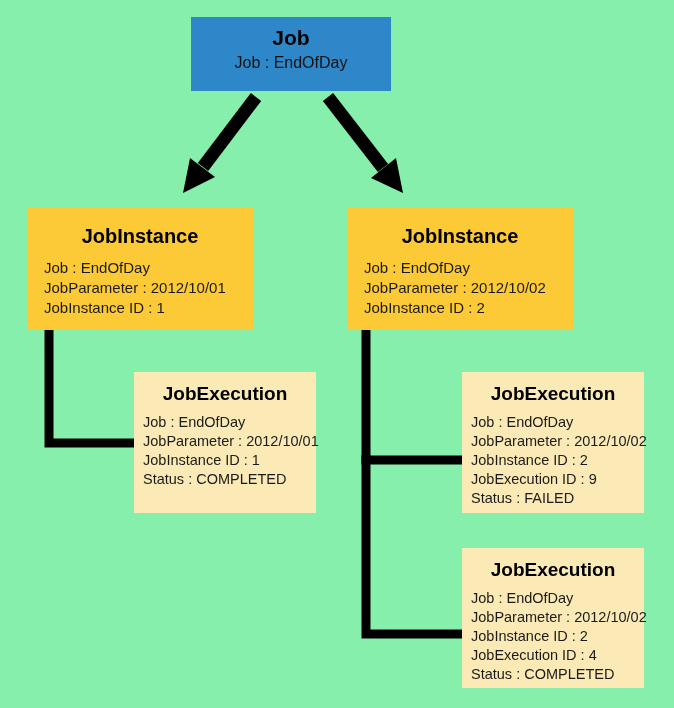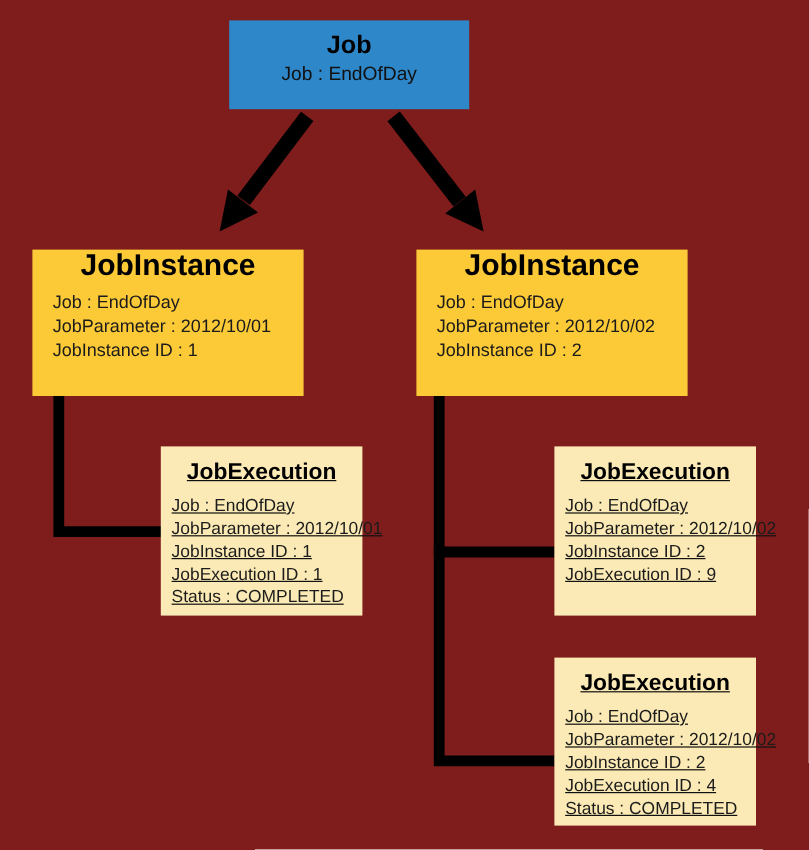--- a/index.html
+++ b/index.html
@@ -1,38 +1,38 @@
 <!DOCTYPE html>
 <html><head>
 <meta charset="utf-8">
 <style>
   html,body { margin:0; padding:0; background:#ffffff; }
   #canvas {
-    position:relative; width:674px; height:708px; background:#7f1d1d;
+    position:relative; width:674px; height:708px; background:#86efac;
     font-family:"Liberation Sans", sans-serif; color:#111; overflow:hidden;
   }
   .box { position:absolute; box-sizing:border-box; }
   .box .title { font-weight:bold; text-align:center; color:#000; }
   .box .body-lines { color:#1b1b1b; }
   .box .body-lines div { white-space:nowrap; }
 
   
   .job-box { left:191px; top:17px; width:200px; height:74px; background:#2E87C8; }
   .job-box .title { padding-top:8px; font-size:21px; line-height:26px; }
   .job-box .subtitle { margin-top:3px; text-align:center; font-size:16px; color:#10212e; color:#102a3a; color:#0d1f2b; color:#101820; color:#14242f; color:#0f1b22; color:#111; }
 
   
   .instance-box { width:226px; height:122px; background:#FCC937; }
-  .instance-box .title { padding-top:0; font-size:25px; line-height:26px; }
+  .instance-box .title { padding-top:15px; font-size:20px; line-height:26px; }
   .instance-box .body-lines { margin-top:9px; padding-left:17px; font-size:15px; line-height:20px; }
   #instance-1 { left:27px;  top:208px; }
   #instance-2 { left:347px; top:208px; }
 
   
-  .execution-box { width:168px; height:141px; background:#FBEAB5;text-decoration:underline; }
+  .execution-box { width:182px; height:141px; background:#FBEAB5; }
   .execution-box .title { padding-top:11px; font-size:19px; line-height:22px; }
   .execution-box .body-lines { margin-top:8px; padding-left:9px; font-size:14.5px; line-height:19px; }
   #execution-1 { left:134px; top:372px; }
   #execution-2 { left:462px; top:372px; }
   #execution-3 { left:462px; top:548px; height:140px; }
 
   #connector-layer { position:absolute; left:0; top:0; width:674px; height:708px; pointer-events:none; }
 </style>
 </head>
 <body>
@@ -80,32 +80,32 @@
       <div>JobInstance ID : 2</div>
     </div>
   </div>
 
   <div class="box execution-box" id="execution-1" style="background: rgb(251, 234, 181);">
     <div class="title">JobExecution</div>
     <div class="body-lines">
       <div>Job : EndOfDay</div>
       <div>JobParameter : 2012/10/01</div>
       <div>JobInstance ID : 1</div>
-      <div>JobExecution ID : 1</div>
       <div>Status : COMPLETED</div>
     </div>
   </div>
 
   <div class="box execution-box" id="execution-2" style="background: rgb(251, 234, 181);">
     <div class="title">JobExecution</div>
     <div class="body-lines">
       <div>Job : EndOfDay</div>
       <div>JobParameter : 2012/10/02</div>
       <div>JobInstance ID : 2</div>
       <div>JobExecution ID : 9</div>
+      <div>Status : FAILED</div>
     </div>
   </div>
 
   <div class="box execution-box" id="execution-3" style="background: rgb(251, 234, 181);">
     <div class="title">JobExecution</div>
     <div class="body-lines">
       <div>Job : EndOfDay</div>
       <div>JobParameter : 2012/10/02</div>
       <div>JobInstance ID : 2</div>
       <div>JobExecution ID : 4</div>

